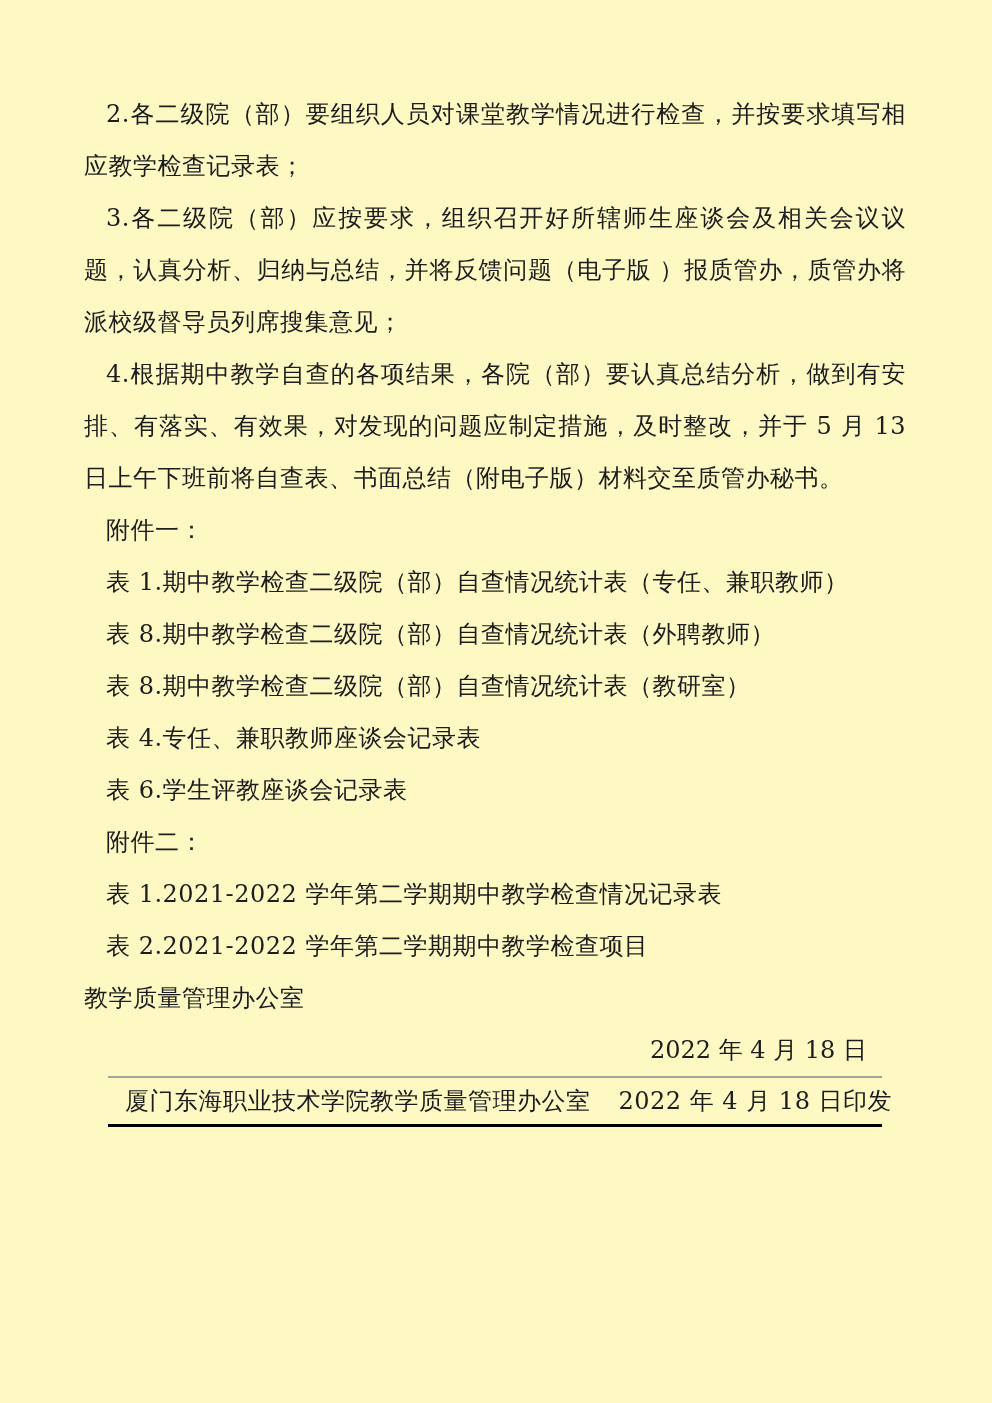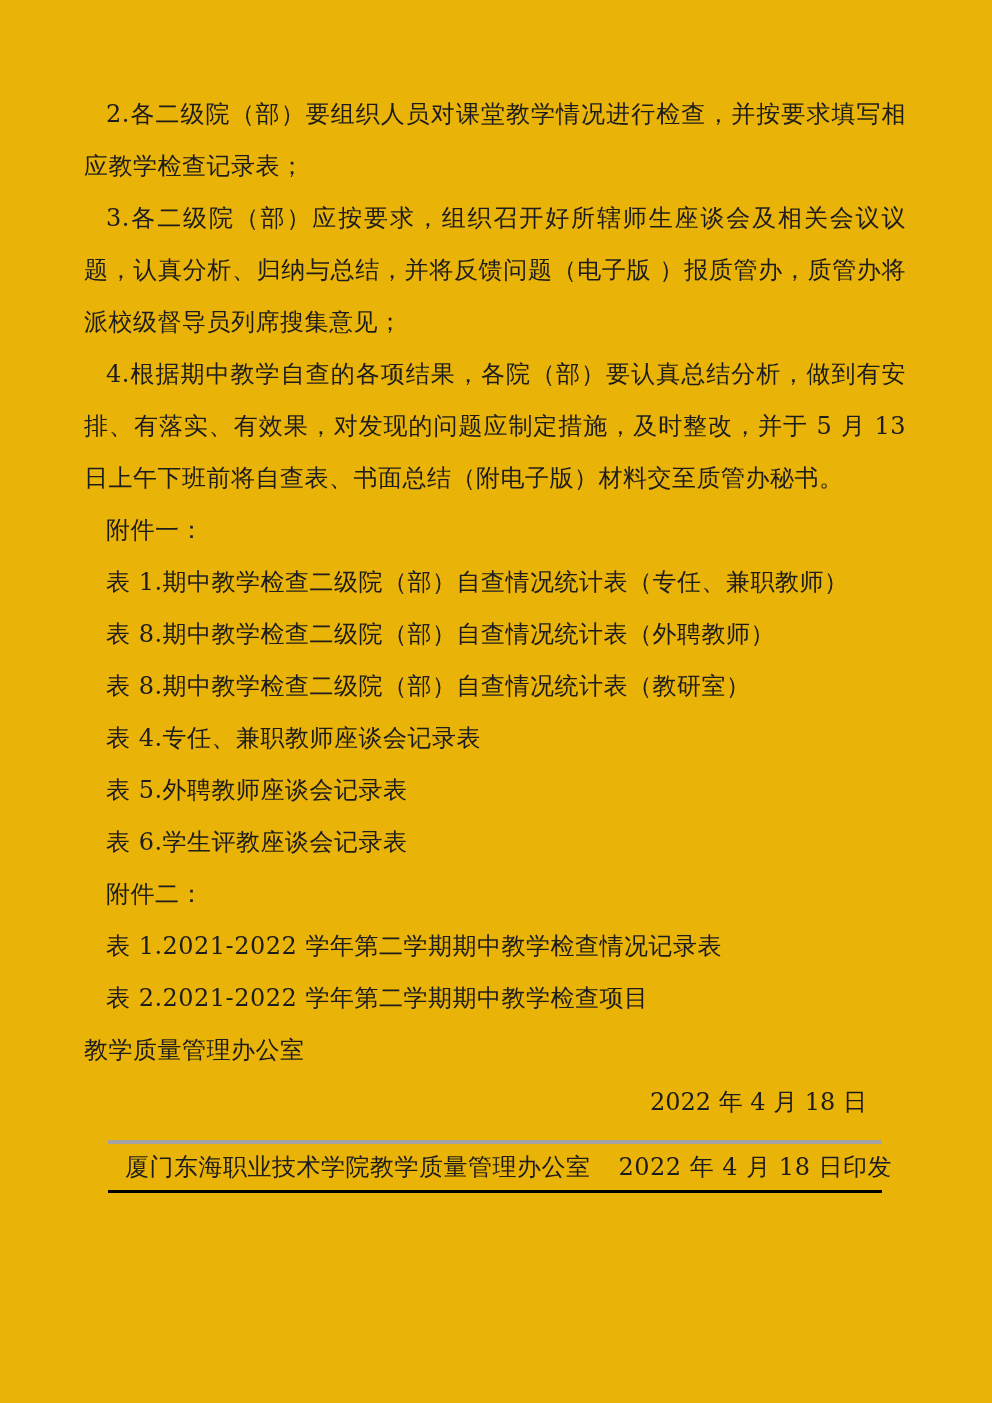--- a/index.html
+++ b/index.html
@@ -6,21 +6,21 @@
   html, body {
     margin: 0;
     padding: 0;
     background: #ffffff;
   }
   .page {
     position: relative;
     width: 992px;
     height: 1403px;
     margin: 0 auto;
-    background: #eab308;
+    background: #fef9c3;
     color: #1c1c1c;
     font-family: "DejaVu Serif", "Liberation Serif", serif;
     font-size: 24px;
     line-height: 52px;
     overflow: hidden;
   }
   .content {
     padding: 88px 86px 0 84px; 
   }
   .para {
@@ -46,22 +46,22 @@
     padding-right: 39px;
   }
   .subject-line {
     margin: 0;
     padding-left: 48px;
     letter-spacing: 0.5px;
   }
   .subject-line .kw2 { margin-left: 40px; }
   .subject-line .kw3 { margin-left: 32px; }
   .footer-block {
-    margin: 12px 24px 0 24px; 
-    border-top: 4px solid #a3a3a3;
+    margin: 0 24px 0 24px; 
+    border-top: 2px solid #a3a3a3;
     border-bottom: 3px solid #000000;
     line-height: 46px;
     padding-left: 17px;
     letter-spacing: 0.5px;
     white-space: nowrap;
   }
   .footer-block .issue-date { margin-left: 28px; }
 </style>
 </head>
 <body>
@@ -74,21 +74,20 @@
     <p class="para">3.各二级院（部）应按要求，组织召开好所辖师生座谈会及相关会议议题，认真分析、归纳与总结，并将反馈问题（电子版 ）报质管办，质管办将派校级督导员列席搜集意见；</p>
 
     <p class="para">4.根据期中教学自查的各项结果，各院（部）要认真总结分析，做到有安排、有落实、有效果，对发现的问题应制定措施，及时整改，并于 5 月 13 日上午下班前将自查表、书面总结（附电子版）材料交至质管办秘书。</p>
 
     <p class="line-item">附件一：</p>
 
     <p class="line-item">表 1.期中教学检查二级院（部）自查情况统计表（专任、兼职教师）</p>
     <p class="line-item">表 8.期中教学检查二级院（部）自查情况统计表（外聘教师）</p>
     <p class="line-item">表 8.期中教学检查二级院（部）自查情况统计表（教研室）</p>
     <p class="line-item">表 4.专任、兼职教师座谈会记录表</p>
-    <p class="line-item">表 5.外聘教师座谈会记录表</p>
     <p class="line-item">表 6.学生评教座谈会记录表</p>
 
     <p class="line-item">附件二：</p>
 
     <p class="line-item">表 1.2021-2022 学年第二学期期中教学检查情况记录表</p>
     <p class="line-item">表 2.2021-2022 学年第二学期期中教学检查项目</p>
 
     <p class="sig-org">教学质量管理办公室</p>
 
     <p class="sig-date">2022 年 4 月 18 日</p>

